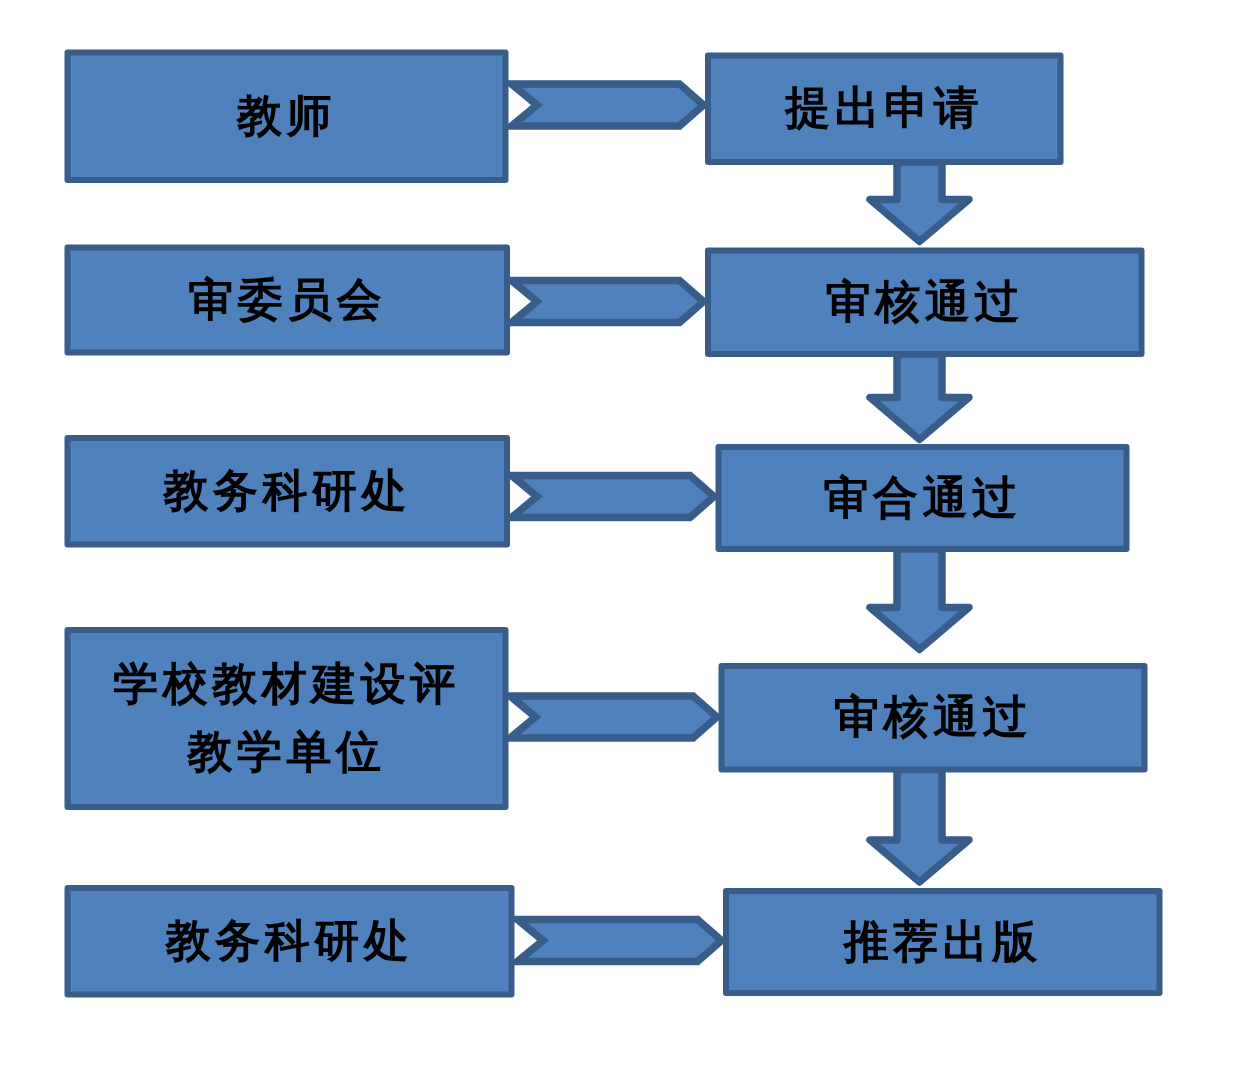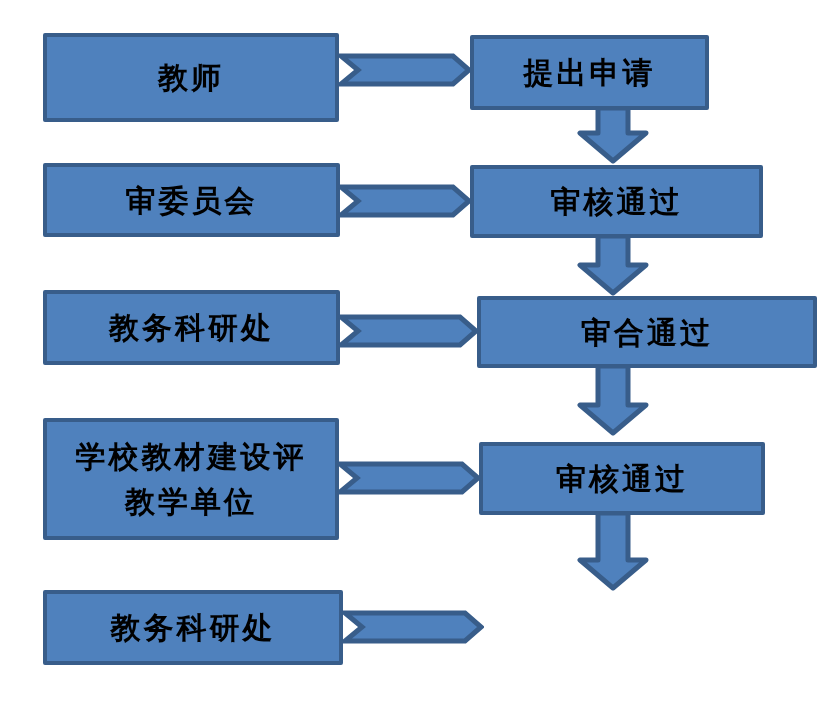--- a/index.html
+++ b/index.html
@@ -17,21 +17,21 @@
   }
   
   .lb1{left:43px;top:33px;width:296px;height:89px;}
   .lb2{left:43px;top:163px;width:297px;height:74px;}
   .lb3{left:43px;top:290px;width:297px;height:75px;}
   .lb4{left:43px;top:418px;width:296px;height:122px;}
   .lb5{left:43px;top:590px;width:300px;height:75px;}
   
   .rb1{left:470px;top:35px;width:239px;height:75px;}
   .rb2{left:470px;top:165px;width:293px;height:73px;}
-  .rb3{left:477px;top:296px;width:340px;height:72px;}
+  .rb3{left:477px;top:296px;width:276px;height:72px;}
   .rb4{left:479px;top:442px;width:286px;height:73px;}
   .rb5{left:482px;top:592px;width:293px;height:72px;}
   
   .arr{position:absolute;}
   .ha1{left:338px;top:52px;}
   .ha2{left:338px;top:183px;}
   .ha3{left:338px;top:313px;}
   .ha4{left:337px;top:460px;}
   .ha5{left:342px;top:609px;}
   .da1{left:574px;top:108px;}
@@ -96,14 +96,17 @@
   <svg class="arr da4" width="78" height="78">
     <polygon points="24,0 54,0 54,47 72,47 39,75 6,47 24,47" fill="#4F81BD" stroke="#385D8A" stroke-width="5" stroke-linejoin="round"></polygon>
   </svg>
 
   <div class="box lb5">
     <span>教务科研处</span>
   </div>
   <svg class="arr ha5" width="142" height="36">
     <polygon points="3,4 123,4 139,18 123,32 3,32 20,18" fill="#4F81BD" stroke="#385D8A" stroke-width="5" stroke-linejoin="miter"></polygon>
   </svg>
+  <div class="box rb5">
+    <span>推荐出版</span>
+  </div>
 
 </div>
 
 </body></html>

